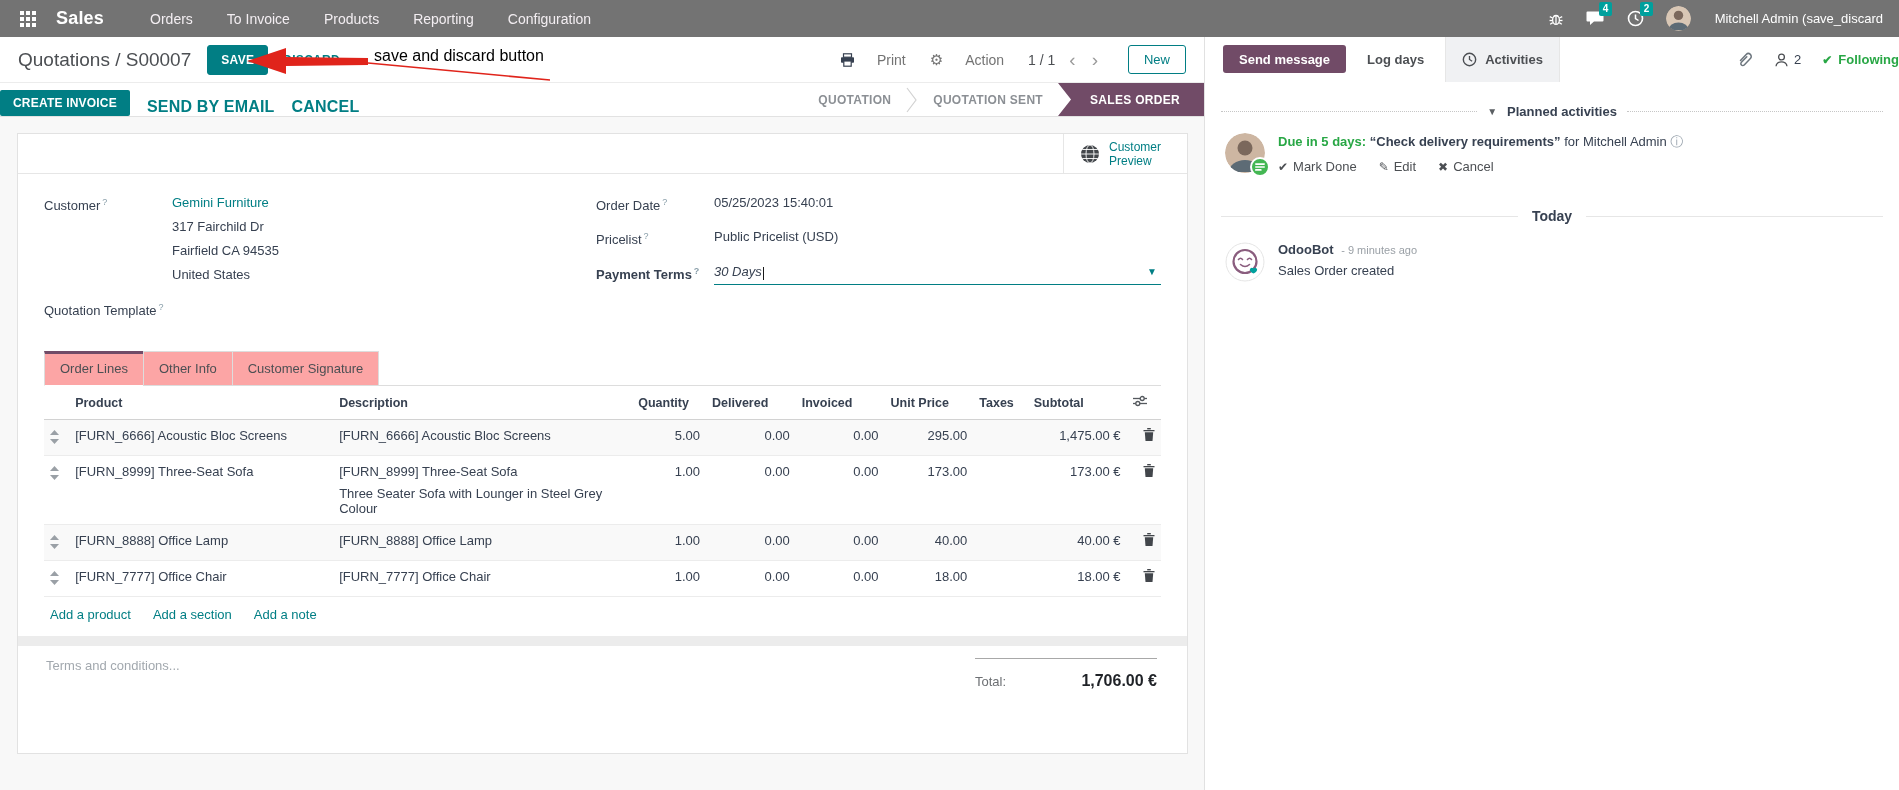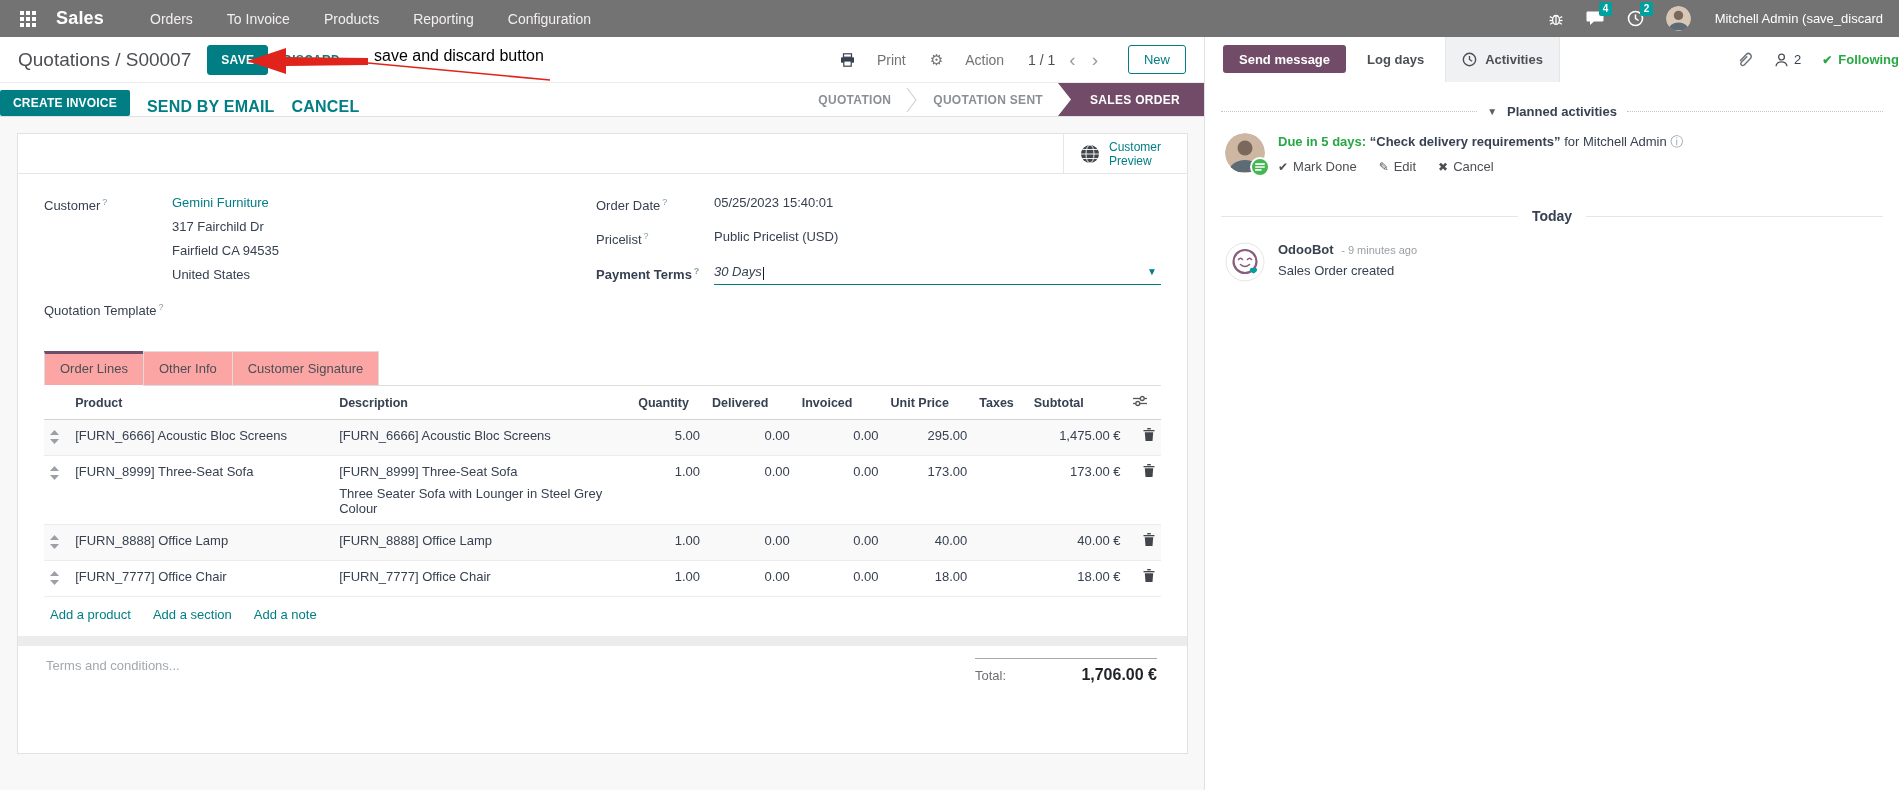--- a/index.html
+++ b/index.html
@@ -83,21 +83,21 @@
   .desc2 { margin-top:7px; }
   .cell-handle { padding-top:10px !important; }
   .cell-trash { text-align:right; }
   .icon-plain { background:none; border:none; display:inline-flex; align-items:center; }
 
   .add-links { display:flex; gap:22px; padding:10px 6px 12px; }
   .add-link { color:#017e84; font-size:13px; background:none; border:none; }
   .sep-strip { height:10px; background:#ececec; margin:2px -26px 0; }
   .totals { display:flex; justify-content:space-between; align-items:flex-start; padding:12px 4px 0 2px; }
   .terms { color:#a2a8ae; font-size:13px; background:none; border:none; }
-  .total-box { width:182px; border-top:1px solid #a8a8a8; padding-top:7px; display:flex; justify-content:space-between; align-items:baseline; }
+  .total-box { width:182px; border-top:1px solid #a8a8a8; padding-top:13px; display:flex; justify-content:space-between; align-items:baseline; }
   .total-label { color:#6c6f73; font-size:13px; }
   .total-value { font-weight:bold; font-size:16px; color:#1f2227; }
 
   
   .chatter { flex:1; background:#fff; overflow:hidden; }
   .ch-head { height:45px; display:flex; align-items:stretch; }
   .btn-send { background:#714B67; color:#fff; font-size:13px; font-weight:bold; border:none; padding:0 16px; margin:8px 0 9px 18px; border-radius:3px; }
   .btn-log { font-size:13px; font-weight:bold; color:#4c4f53; background:none; border:none; padding:0 21px; }
   .act-tab { display:flex; align-items:center; gap:8px; background:#f0f1f3; border:none; border-left:1px solid #e6e6e6; border-right:1px solid #e6e6e6; padding:0 16px; font-size:13px; font-weight:bold; color:#4c4f53; }
   .ch-right { margin-left:auto; display:flex; align-items:center; gap:21px; }

